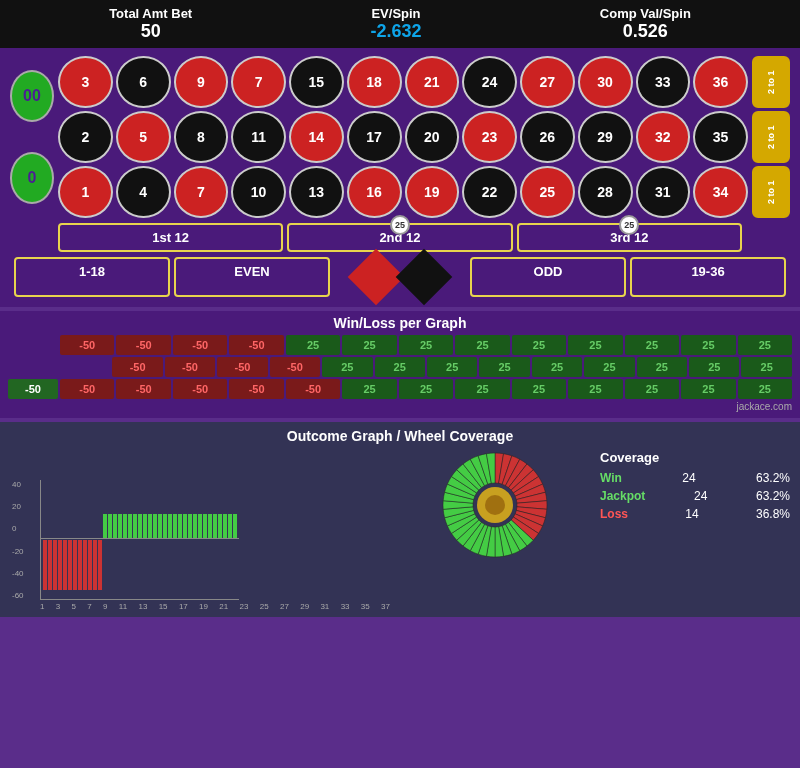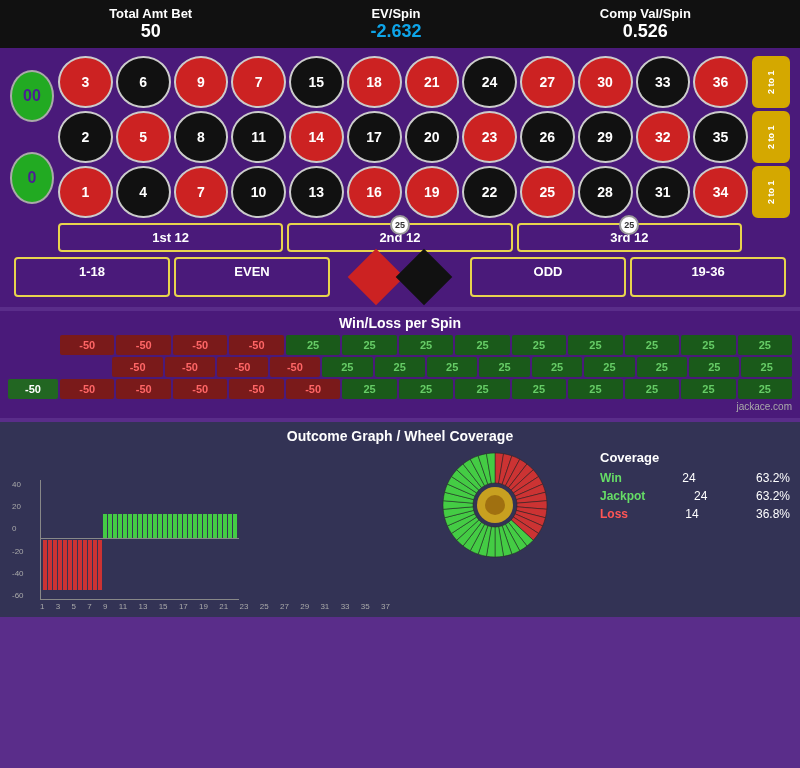--- a/index.html
+++ b/index.html
@@ -414,21 +414,21 @@
     <div class="diamond-container">
       <div class="diamond-red"></div>
       <div class="diamond-black"></div>
     </div>
     <div class="even-box">ODD</div>
     <div class="even-box">19-36</div>
   </div>
 </div>
 
 <div id="winloss-section">
-  <div class="section-title">Win/Loss per Spin</div>
+  <div class="section-title">Win/Loss per Graph</div>
   <div class="winloss-grid" id="winloss-grid">
   <div class="wl-row">
         <div class="wl-cell empty" style="max-width: 50px;"></div>
         <div class="wl-cell neg">-50</div>
         <div class="wl-cell neg">-50</div>
         <div class="wl-cell neg">-50</div>
         <div class="wl-cell neg">-50</div>
         <div class="wl-cell pos">25</div>
         <div class="wl-cell pos">25</div>
         <div class="wl-cell pos">25</div>

